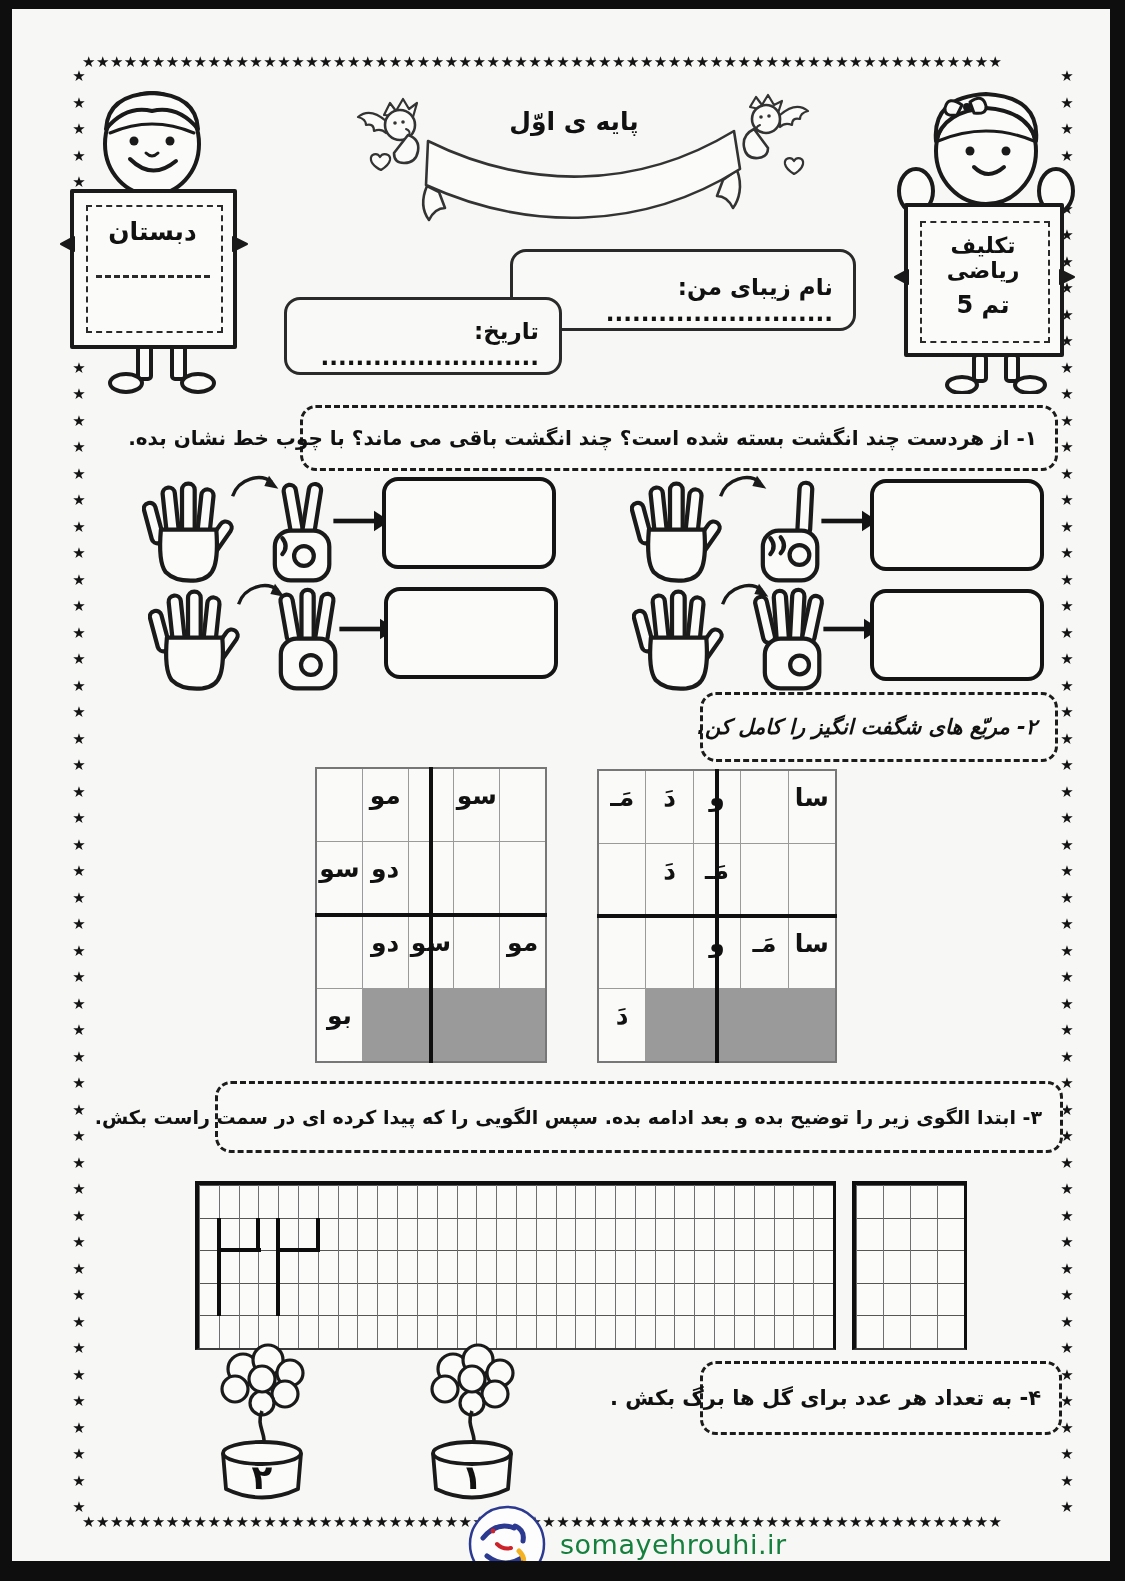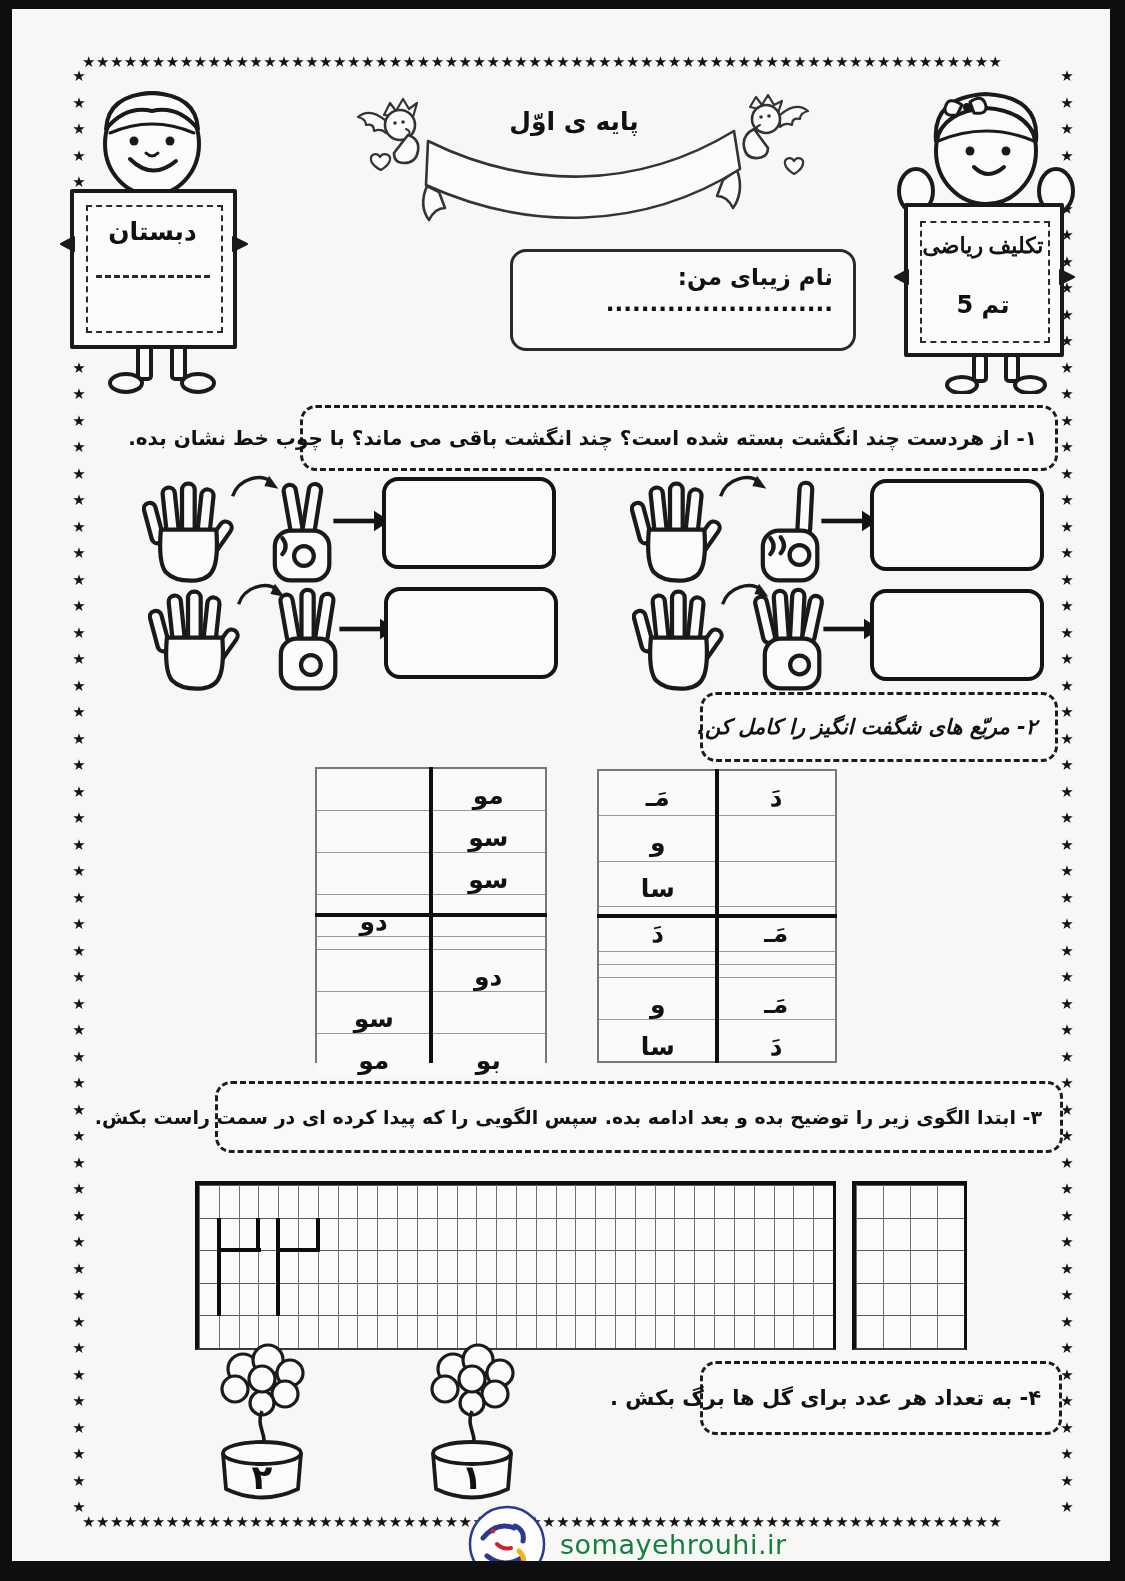--- a/index.html
+++ b/index.html
@@ -5,27 +5,27 @@
   html,body{margin:0;padding:0;}
   body{width:1125px;height:1581px;position:relative;background:#0e0e0e;font-family:"DejaVu Sans",sans-serif;color:#111;}
   .page{position:absolute;left:12px;top:9px;width:1098px;height:1552px;background:#f7f7f5;overflow:hidden;}
   .abs{position:absolute;}
   
   .stars{position:absolute;color:#131313;font-size:15px;line-height:18px;letter-spacing:.5px;white-space:nowrap;overflow:hidden;}
   .stars-v{writing-mode:vertical-rl;text-orientation:upright;letter-spacing:8.5px;height:1452px;width:20px;}
   
   .q-box{position:absolute;border:3px dashed #1c1c1c;border-radius:16px;direction:rtl;display:flex;align-items:center;padding:0 18px;font-weight:bold;color:#111;white-space:nowrap;background:#f9f9f7;}
   
-  .field-box{position:absolute;border:3px solid #2a2a2a;border-radius:16px;direction:rtl;display:flex;align-items:flex-start;padding:12px 20px;font-weight:bold;font-size:23px;background:#f9f9f7;}
+  .field-box{position:absolute;border:3px solid #2a2a2a;border-radius:16px;direction:rtl;display:flex;align-items:flex-end;padding:2px 20px;font-weight:bold;font-size:23px;background:#f9f9f7;}
   
   .answer-box{position:absolute;width:166px;height:84px;border:4px solid #141414;border-radius:16px;background:#fbfbfa;}
   .hand-group{position:absolute;width:415px;height:118px;}
   .hand-group .abs{position:absolute;}
   
-  .magic{position:absolute;display:grid;grid-template-columns:repeat(2,1fr);grid-template-rows:repeat(4,1fr);gap:1px;background:#9a9a9a;border:2px solid #777;}
+  .magic{position:absolute;display:grid;grid-template-columns:repeat(5,1fr);grid-template-rows:repeat(4,1fr);gap:1px;background:#9a9a9a;border:2px solid #777;}
   .mcell{background:#fafaf8;display:flex;justify-content:center;align-items:flex-start;padding-top:12px;font-weight:bold;font-size:25px;direction:rtl;}
   .mline-v{position:absolute;top:-2px;bottom:-2px;left:50%;width:4px;margin-left:-2px;background:#0f0f0f;}
   .mline-h{position:absolute;left:-2px;right:-2px;top:50%;height:4px;margin-top:-2px;background:#0f0f0f;}
   
   .pgrid{position:absolute;background-color:#fbfbf9;
     background-image:repeating-linear-gradient(to right,#6f6f6f 0,#6f6f6f 1px,transparent 1px,transparent 19.8125px),
                      repeating-linear-gradient(to bottom,#565656 0,#565656 1px,transparent 1px,transparent 32.6px);
     border-top:4px solid #0f0f0f;border-left:4px solid #0f0f0f;border-right:3px solid #0f0f0f;border-bottom:2px solid #3a3a3a;}
   .pgrid-small{background-image:repeating-linear-gradient(to right,#6f6f6f 0,#6f6f6f 1px,transparent 1px,transparent 27px),
                      repeating-linear-gradient(to bottom,#565656 0,#565656 1px,transparent 1px,transparent 32.6px);}
@@ -159,21 +159,21 @@
       <rect x="84" y="266" width="12" height="26" rx="3"></rect>
       <rect x="116" y="266" width="12" height="26" rx="3"></rect>
       <ellipse cx="72" cy="296" rx="15" ry="8"></ellipse>
       <ellipse cx="140" cy="296" rx="15" ry="8"></ellipse>
       <rect x="16" y="116" width="156" height="150"></rect>
       <path d="M18,181 l-13,7 13,7 z" fill="#1a1a1a" stroke-width="2"></path>
       <path d="M170,181 l14,7 -14,7 z" fill="#1a1a1a" stroke-width="2"></path>
     </g>
   </svg>
   <div class="dash-inner abs" style="left:908px;top:212px;width:126px;height:118px;"></div>
-  <div class="sign-text abs" style="left:908px;top:224px;width:126px;font-size:22px;font-family:Liberation Serif, serif;">تکلیف ریاضی</div>
+  <div class="sign-text abs" style="left:908px;top:224px;width:126px;font-size:22px;">تکلیف ریاضی</div>
   <div class="sign-text abs" style="left:908px;top:282px;width:126px;font-size:24px;">تم 5</div>
 
   <svg class="abs" style="left:330px;top:76px" width="470" height="170" viewBox="0 0 470 170">
     <g fill="#fbfbfa" stroke="#333" stroke-width="2.6" stroke-linejoin="round" stroke-linecap="round">
       <path d="M85,101 c-6,14 -4,26 2,34 c4,-8 10,-12 16,-12 l-6,-16 z"></path>
       <path d="M395,85 c6,16 2,30 -4,38 c-4,-8 -10,-12 -16,-12 l6,-16 z"></path>
       <path d="M86,56 C185,105 295,105 392,46 L398,84 C300,146 185,146 84,100 Z"></path>
       <g>
         <path d="M42,30 l6,-12 6,8 7,-12 6,10 8,-6 -4,14 z" stroke-width="2.2"></path>
         <path d="M44,36 q-16,-14 -28,-4 q8,2 8,8 q8,-2 8,6 q7,-3 12,2 z" stroke-width="2.2"></path>
@@ -194,20 +194,23 @@
         <circle cx="427" cy="31" r="1.8" fill="#333" stroke="none"></circle>
         <path d="M418,40 q-5,2 -3,6" fill="none" stroke-width="2"></path>
       </g>
     </g>
   </svg>
   <div class="banner-text abs" style="left:462px;top:98px;width:200px;">پایه ی اوّل</div>
 
   <div class="field-box" style="left:498px;top:240px;width:300px;height:72px;">
     <span>نام زیبای من: ..........................</span>
   </div>
+  <div class="field-box" style="left:272px;top:288px;width:232px;height:68px;">
+    <span>تاریخ: .........................</span>
+  </div>
 
   <div class="q-box" style="left:288px;top:396px;width:716px;height:60px;font-size:20px;">
     <span>۱- از هردست چند انگشت بسته شده است؟ چند انگشت باقی می ماند؟ با چوب خط نشان بده.</span>
   </div>
 
   <div class="hand-group" style="left:130px;top:462px;">
     <svg class="abs" style="left:0;top:8px" width="96" height="108">
         <use href="#hand-open"></use>
       </svg>
     <svg class="abs" style="left:86px;top:0" width="54" height="28">

